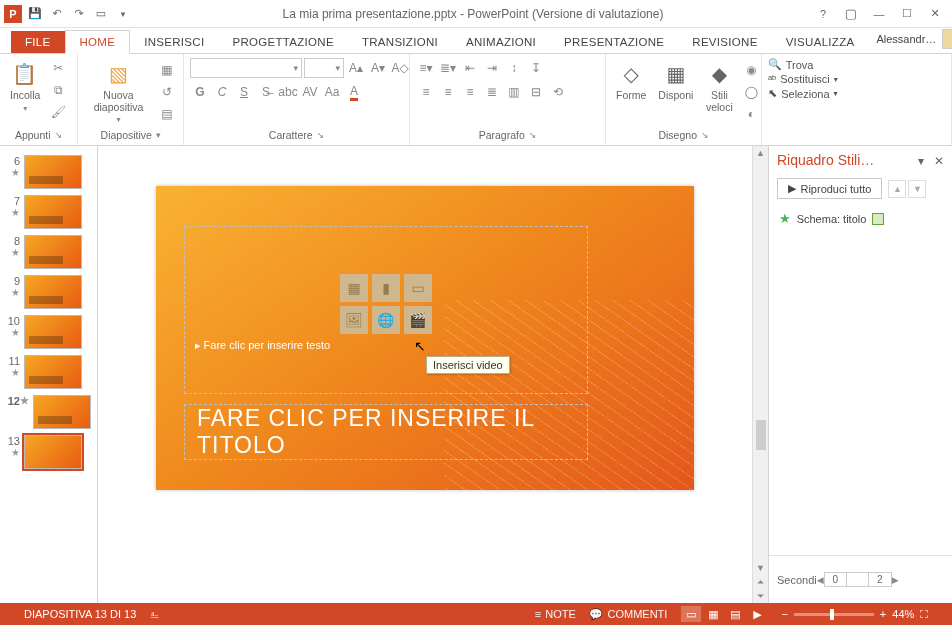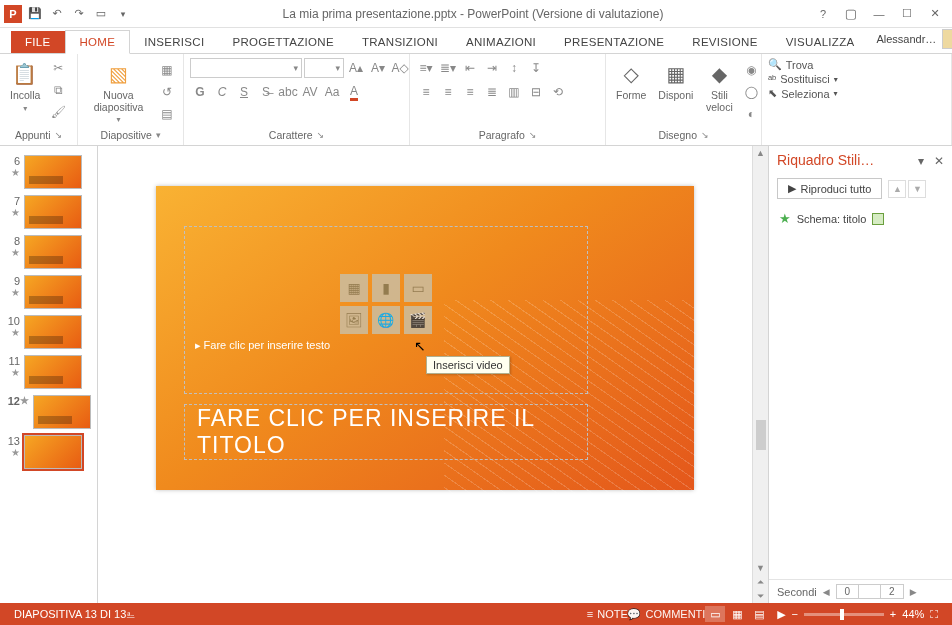--- a/index.html
+++ b/index.html
@@ -72,28 +72,28 @@
 .anipane { width:184px; border-left:1px solid #d4d4d4; background:#fff; display:flex; flex-direction:column; }
 .anipane .hdr { display:flex; align-items:center; justify-content:space-between; padding:6px 8px; color:#d24726; font-size:14px; }
 .anipane .hdr .x { color:#666; font-size:12px; cursor:pointer; margin-left:6px; }
 .anipane .tools { display:flex; align-items:center; gap:6px; padding:4px 8px 8px; }
 .anipane .play { border:1px solid #c8c8c8; padding:3px 10px; font-size:11px; cursor:pointer; display:flex; align-items:center; gap:4px; }
 .anipane .nav { display:flex; gap:2px; }
 .anipane .nav .b { width:18px; height:18px; border:1px solid #ddd; display:flex; align-items:center; justify-content:center; color:#aaa; cursor:pointer; font-size:9px; }
 .anipane .item { display:flex; align-items:center; gap:6px; padding:4px 10px; font-size:11px; }
 .anipane .item .star { color:#4caf50; font-size:13px; }
 .anipane .item .sw { width:12px; height:12px; border:1px solid #6a9f3e; background:#d6ecc3; }
-.anipane .foot { margin-top:auto; border-top:1px solid #e4e4e4; padding:4px 8px; display:flex; align-items:center; gap:6px; font-size:11px; color:#666; }
+.anipane .foot { margin-top:auto; border-top:1px solid #e4e4e4; padding:16px 8px; display:flex; align-items:center; font-size:11px; color:#666; }
 .anipane .foot .tl { display:flex; border:1px solid #ccc; }
 .anipane .foot .tl .c { width:22px; text-align:center; border-right:1px solid #ccc; font-size:10px; padding:1px 0; }
 .anipane .foot .tl .c:last-child { border-right:none; }
 .anipane .foot .ar { font-size:9px; color:#888; cursor:pointer; }
 
 
-.status { height:22px; background:#d24726; color:#fff; display:flex; align-items:center; font-size:11px; padding:0 14px; }
+.status { height:22px; background:#d24726; color:#fff; display:flex; align-items:center; font-size:11px; padding:0 24px; gap:14px; }
 .status .sp { flex:1; }
 .status .sbtn { display:flex; align-items:center; gap:4px; cursor:pointer; opacity:.95; }
 .status .views { display:flex; gap:2px; }
 .status .views .v { width:20px; height:16px; display:flex; align-items:center; justify-content:center; cursor:pointer; }
 .status .views .v.on { background:rgba(255,255,255,.25); }
 .status .zoom { display:flex; align-items:center; gap:6px; }
 .status .ztrack { width:80px; height:3px; background:rgba(255,255,255,.4); position:relative; }
 .status .ztrack .zh { position:absolute; left:36px; top:-4px; width:4px; height:11px; background:#fff; }
 </style>
 </head>

